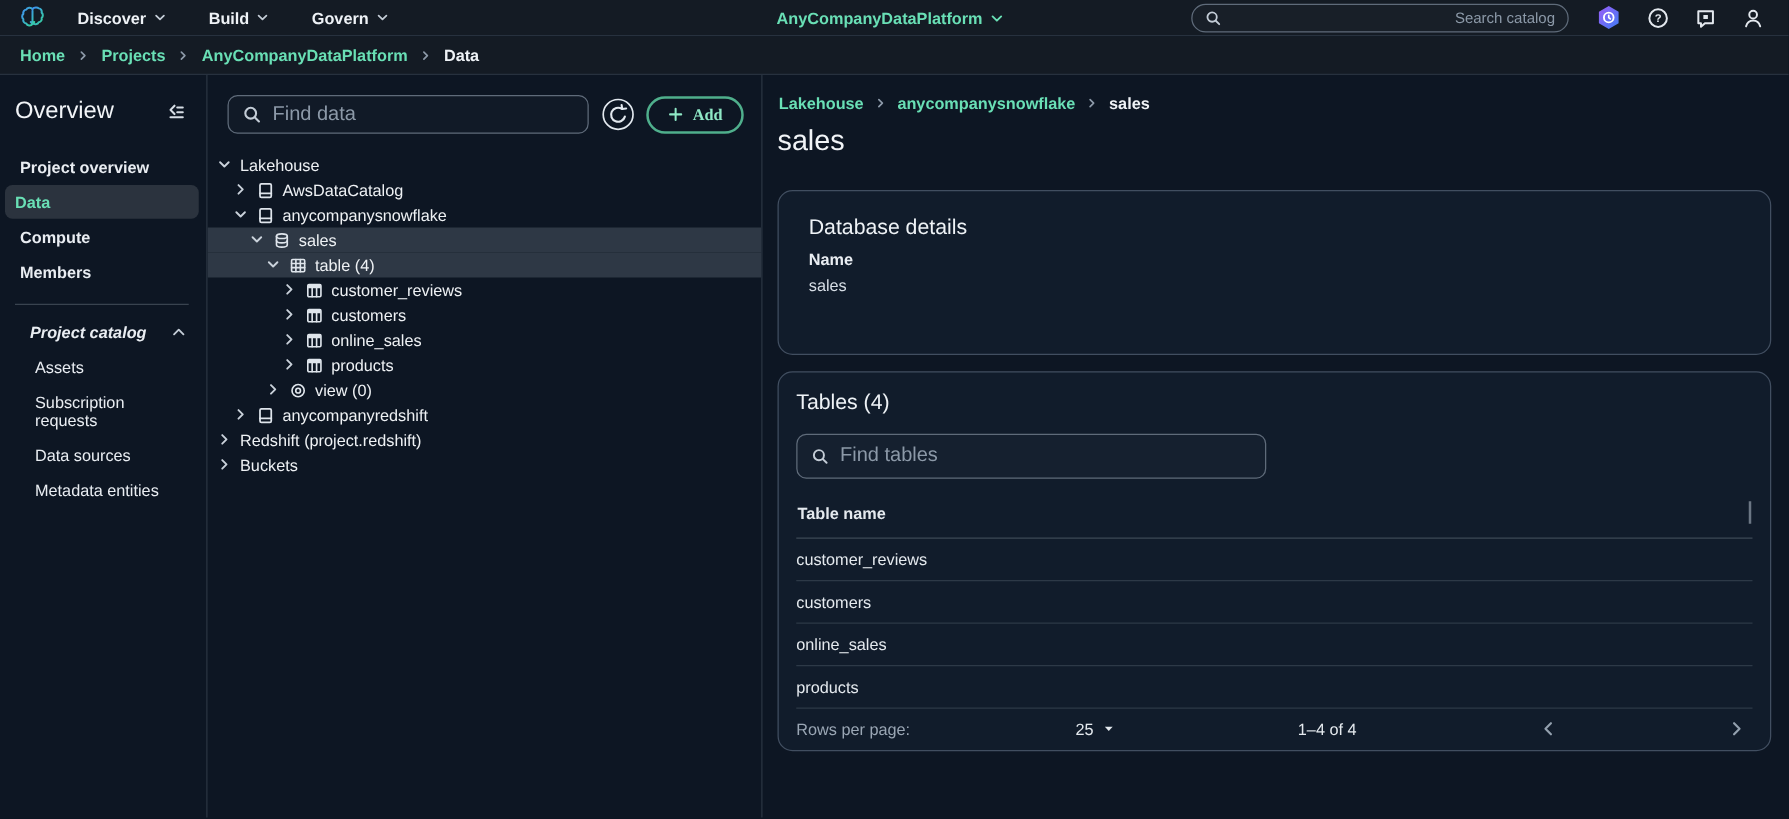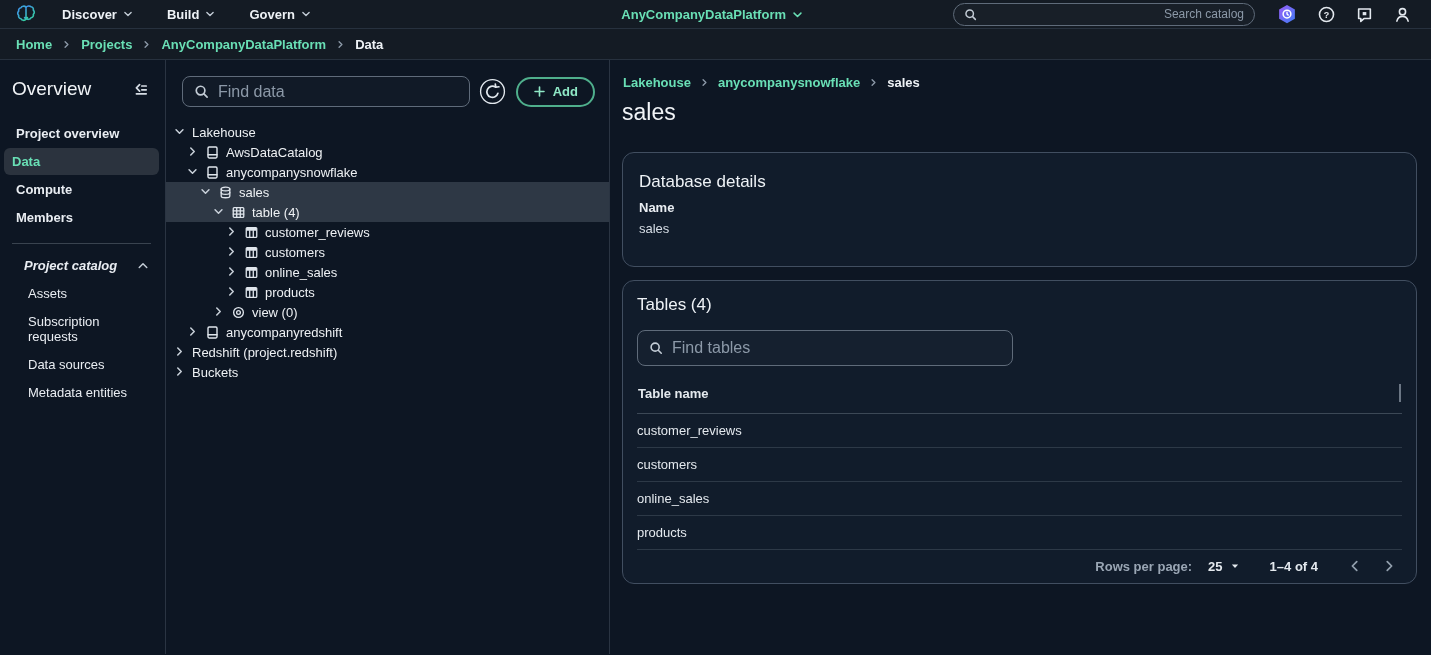--- a/index.html
+++ b/index.html
@@ -73,48 +73,48 @@
     font-family:"Liberation Sans", sans-serif;
   }
   .find-input input::placeholder { color:#8c99a8; }
   .refresh-btn {
     width:28px; height:28px; border-radius:50%; border:none; background:transparent;
     color:#e2e8ee; cursor:pointer; display:flex; align-items:center; justify-content:center; flex-shrink:0;
   }
   .add-btn {
     height:30px; border:2px solid #4faf8c; border-radius:15px; background:transparent;
     color:#8fe8c6; font-weight:700; font-size:13px; display:flex; align-items:center; gap:7px;
-    padding:0 15px; cursor:pointer; flex-shrink:0; font-family:Liberation Sans, sans-serif;text-align:right;
+    padding:0 15px; cursor:pointer; flex-shrink:0; font-family:Liberation Serif, serif;text-align:right;
   }
   .tree { margin-top:15px; }
   .tree-row { height:20px; display:flex; align-items:center; gap:6px; cursor:pointer; color:#eef1f4; }
   .tree-row.selected { background:#2e3845; }
   .tree-row .tw { color:#c9d1da; width:12px; height:12px; flex-shrink:0; }
   .tree-row .ti { color:#dfe5ec; width:15px; height:15px; flex-shrink:0; }
 
   
   .detail { flex:1; padding:15px 14px 0 12px; overflow:hidden; }
   .detail-crumbs { display:flex; align-items:center; gap:9px; padding-left:1px; }
   .page-title { font-size:23px; font-weight:400; color:#f1f4f7; margin-top:9px; }
   .card {
     border:1px solid #414e60; border-radius:12px; background:#111c2b; margin-top:26px;
   }
-  .card.db { padding:19px 16px; height:115px; }
+  .card.db { padding:19px 24px; height:132px; }
   .card h2 { font-size:17px; font-weight:400; color:#eef2f6; }
   .field-label { font-weight:700; margin-top:8px; }
   .field-value { margin-top:6px; color:#d7dee6; }
   .card.tables { margin-top:13px; padding:14px 14px 0 14px; height:304px; display:flex; flex-direction:column; }
   .tables-search { width:376px; height:33px; margin-top:15px; }
   .thead {
     margin-top:8px; height:40px; display:flex; align-items:center; justify-content:space-between;
     border-bottom:1px solid #3c4856; font-weight:600; color:#e4e9ee; padding:0 1px;
   }
   .col-handle { width:2px; height:18px; background:#6b7684; }
   .trow { height:34px; display:flex; align-items:center; border-bottom:1px solid #2d3947; color:#e4e9ee; }
-  .pagination { flex:1; display:flex; align-items:center; justify-content:flex-end; gap:16px; padding-right:4px;font-weight:bold; }
+  .pagination { flex:1; display:flex; align-items:center; justify-content:space-between; gap:16px; padding-right:4px; }
   .pag-label { color:#9aa6b4; }
   .pag-size { display:flex; align-items:center; gap:7px; cursor:pointer; color:#e4e9ee; margin-right:14px; }
   .pag-range { color:#e4e9ee; margin-right:12px; }
   .pag-btn { background:none; border:none; cursor:pointer; padding:2px; color:#93a0ae; }
   .pag-btn.prev { color:#93a0ae; }
 </style>
 </head>
 <body>
 
 <header class="topnav">

